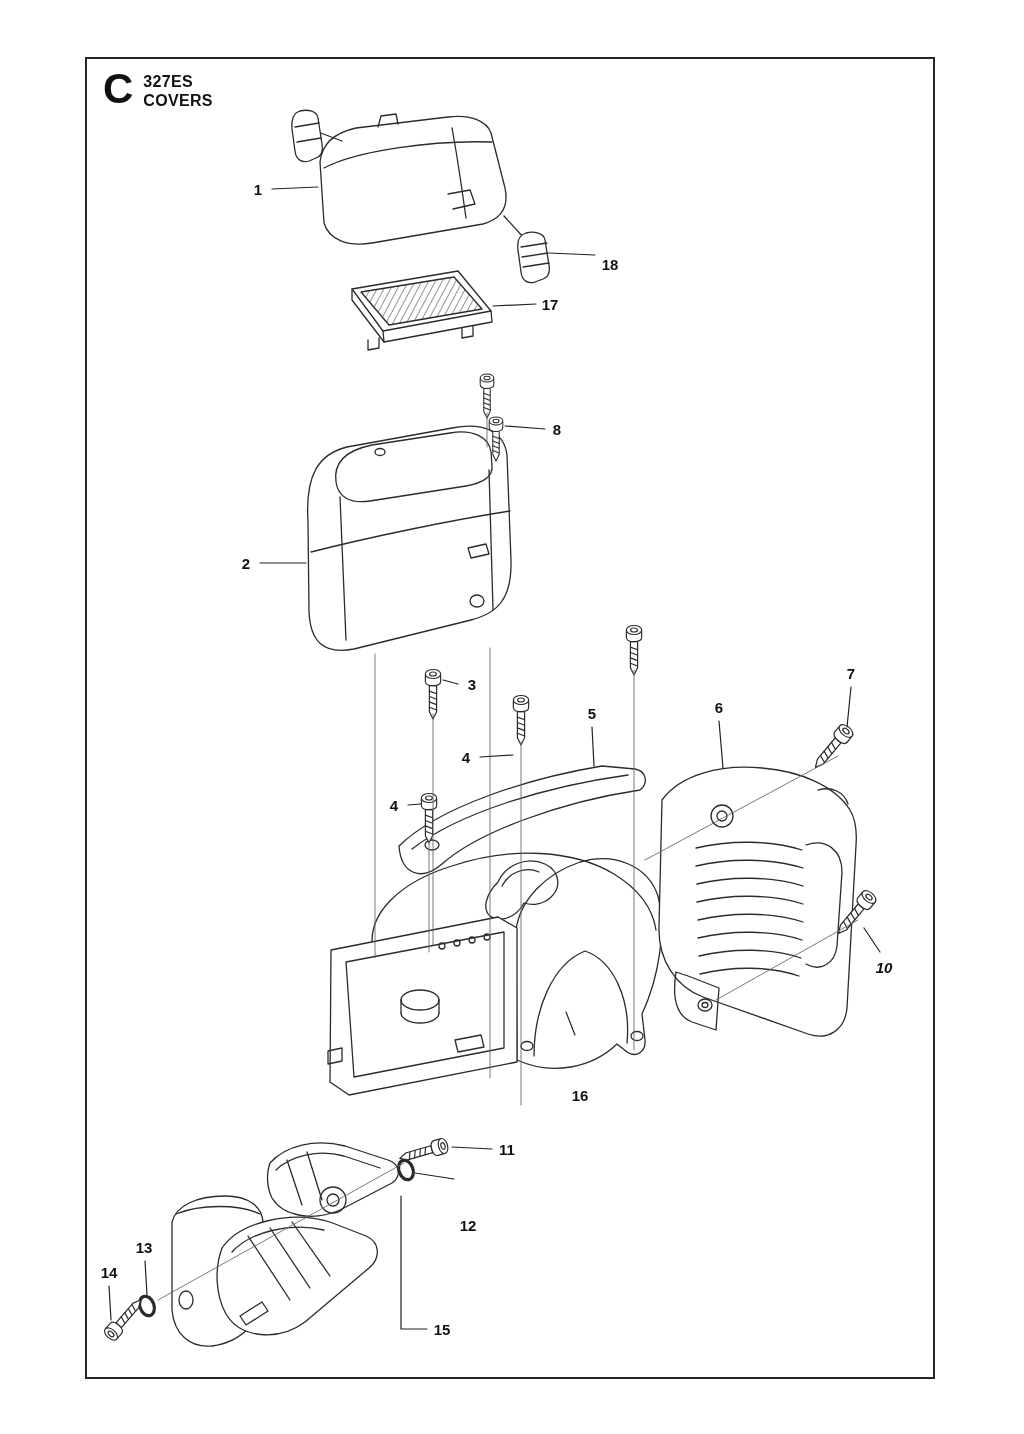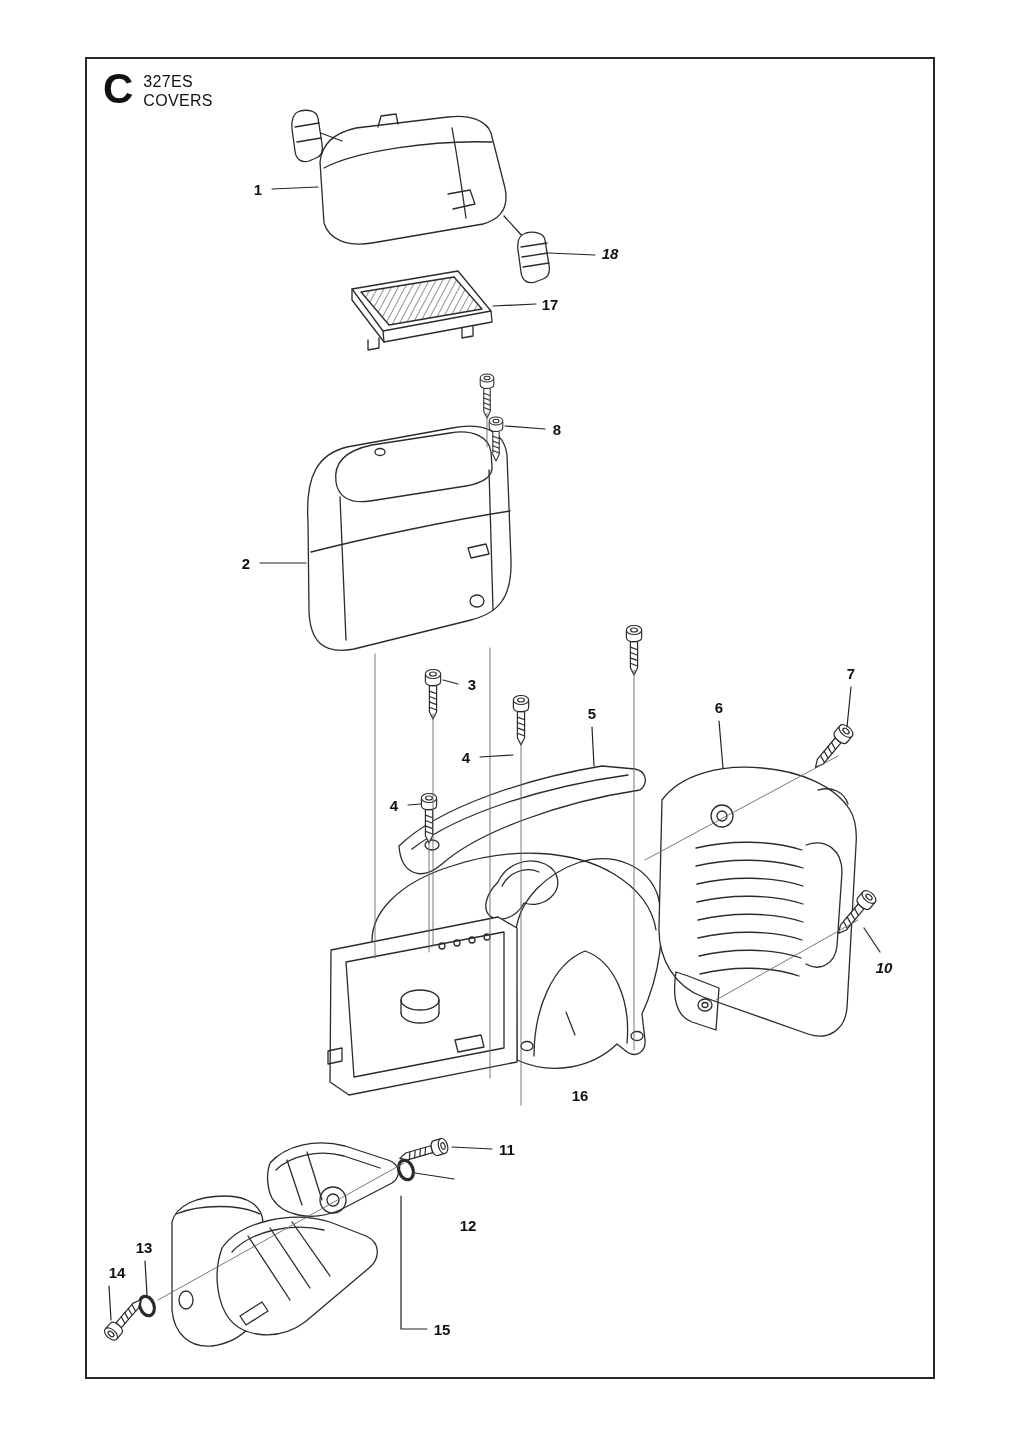--- a/index.html
+++ b/index.html
@@ -12,21 +12,21 @@
   .page { position:absolute; inset:0; background:#fff; }
   .frame {
     position:absolute; left:85px; top:57px; width:850px; height:1322px;
     border:2px solid #262626; background:#fff;
   }
   .header {
     position:absolute; left:103px; top:70px;
     display:flex; gap:10px; align-items:flex-start; z-index:5;
   }
   .section-letter { font-size:42px; font-weight:600; line-height:0.9; color:#111; }
-  .title-block { font-size:16px; font-weight:400; color:#111; padding-top:2px; line-height:1.2; letter-spacing:0.3px; }
+  .title-block { font-size:16px; font-weight:700; color:#111; padding-top:2px; line-height:1.2; letter-spacing:0.3px; }
   svg.art { position:absolute; left:0; top:0; z-index:1; }
   #callout-layer { position:absolute; inset:0; z-index:4; pointer-events:none; }
   .callout {
     position:absolute; transform:translate(-50%,-50%);
     font-size:15px; font-weight:700; color:#111; line-height:1;
   }
 </style>
 </head>
 <body>
 
@@ -237,31 +237,31 @@
         <polyline points="492,1149 452,1147" fill="none" stroke="#222222" stroke-width="1.2"></polyline>
         <polyline points="454,1179 415,1173" fill="none" stroke="#222222" stroke-width="1.2"></polyline>
         <polyline points="145,1261 147,1295" fill="none" stroke="#222222" stroke-width="1.2"></polyline>
         <polyline points="109,1286 111,1320" fill="none" stroke="#222222" stroke-width="1.2"></polyline>
         <polyline points="427,1329 401,1329 401,1196" fill="none" stroke="#222222" stroke-width="1.2"></polyline>
       </g>
   </svg>
 
   <div id="callout-layer">
       <div class="callout" style="left: 258px; top: 189px;">1</div>
-      <div class="callout" style="left: 610px; top: 253px; font-style: italic;">18</div>
+      <div class="callout" style="left: 610px; top: 264px;">18</div>
       <div class="callout" style="left: 550px; top: 304px;">17</div>
       <div class="callout" style="left: 557px; top: 429px;">8</div>
       <div class="callout" style="left: 246px; top: 563px;">2</div>
       <div class="callout" style="left: 472px; top: 684px;">3</div>
       <div class="callout" style="left: 466px; top: 757px;">4</div>
       <div class="callout" style="left: 394px; top: 805px;">4</div>
       <div class="callout" style="left: 592px; top: 713px;">5</div>
       <div class="callout" style="left: 719px; top: 707px;">6</div>
       <div class="callout" style="left: 851px; top: 673px;">7</div>
       <div class="callout" style="left: 884px; top: 967px; font-style: italic;">10</div>
       <div class="callout" style="left: 580px; top: 1048px; margin-top: 47px;">16</div>
       <div class="callout" style="left: 507px; top: 1149px;">11</div>
       <div class="callout" style="left: 468px; top: 1182px; margin-top: 43px;">12</div>
       <div class="callout" style="left: 144px; top: 1247px;">13</div>
-      <div class="callout" style="left: 109px; top: 1272px; margin-left: 8px;">14</div>
+      <div class="callout" style="left: 109px; top: 1272px;">14</div>
       <div class="callout" style="left: 442px; top: 1329px;">15</div>
     </div>
 </div>
 
 </body></html>

